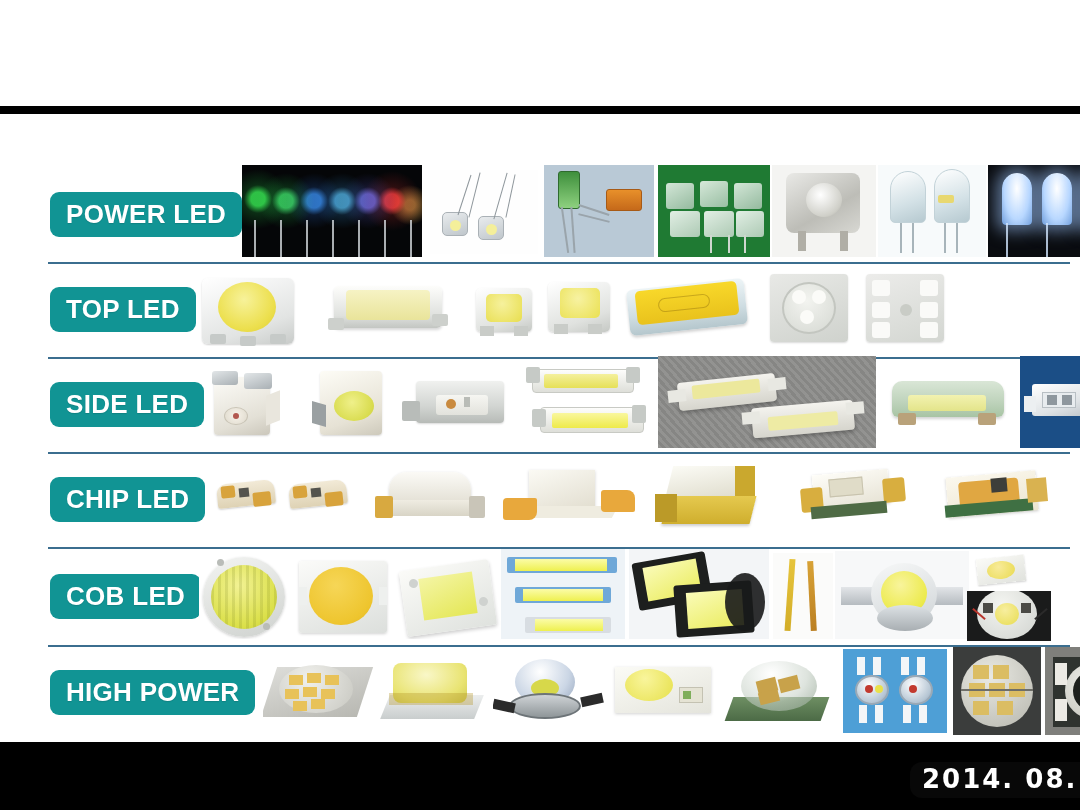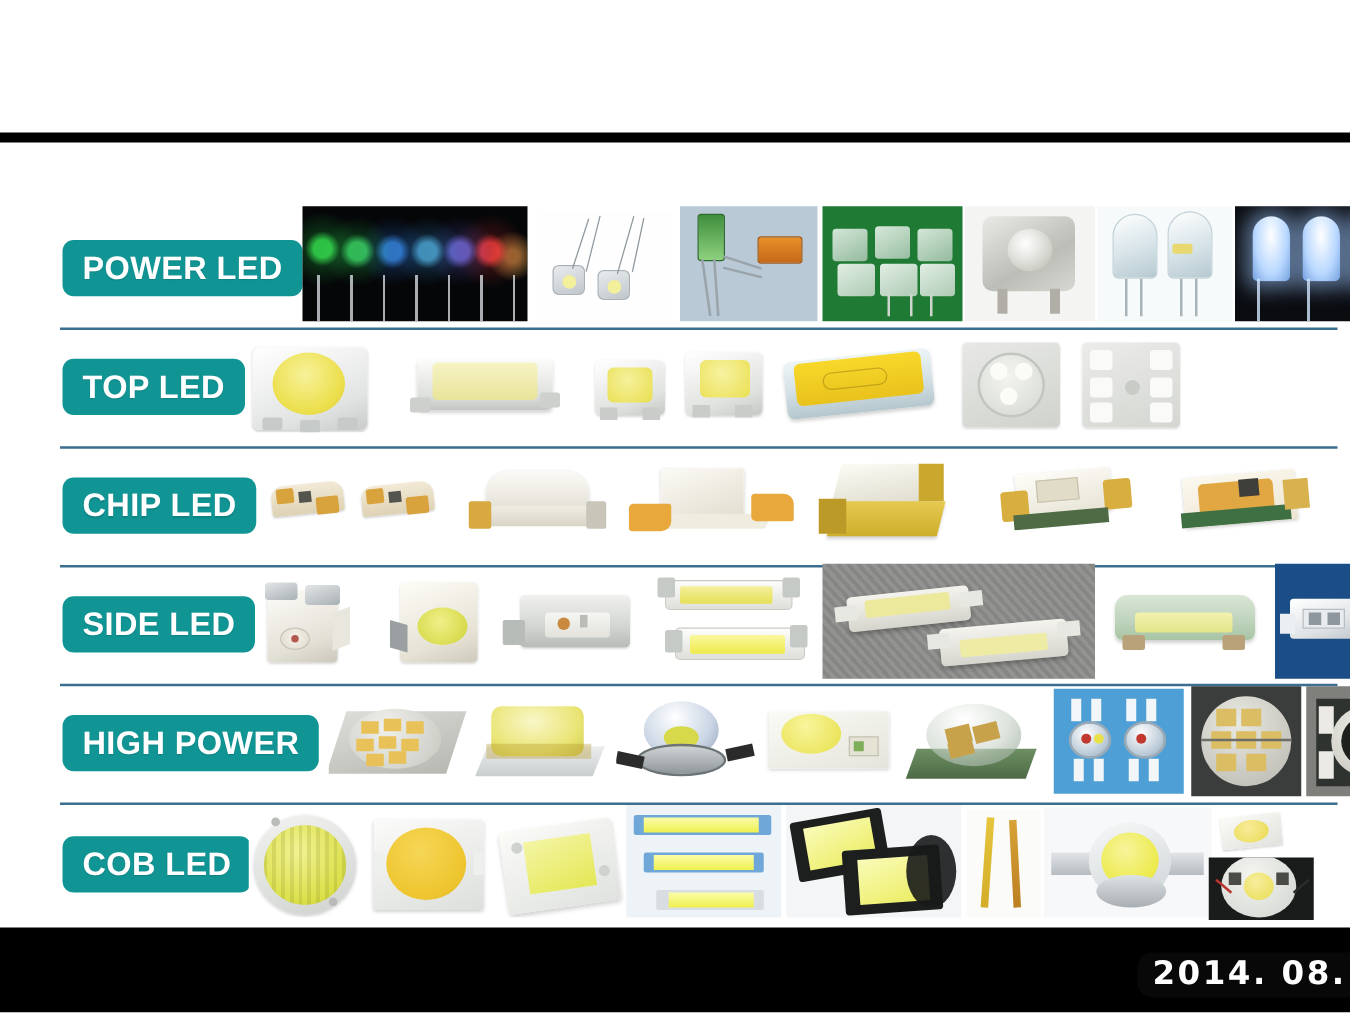--- a/index.html
+++ b/index.html
@@ -269,76 +269,20 @@
           <div class="el" style="left:10px;top:52px;width:18px;height:16px;border-radius:3px;background:#fafaf8;"></div>
           <div class="el" style="left:58px;top:52px;width:18px;height:16px;border-radius:3px;background:#fafaf8;"></div>
           <div class="el rd" style="left:38px;top:34px;width:12px;height:12px;background:#c9ccc6;"></div>
         </div>
 
       </div>
     </div>
 
     <div class="row" style="height:95px;">
       <div class="row-divider"></div>
-      <div class="badge">CHIP LED</div>
-      <div class="strip">
-
-        <div class="thumb" style="left:0px;top:14px;width:150px;height:64px;">
-          <div class="el" style="left:4px;top:16px;width:58px;height:24px;border-radius:10px 10px 3px 3px;background:linear-gradient(180deg,#f2ead7,#ded2b4);transform:rotate(-6deg);box-shadow:0 1px 2px rgba(0,0,0,.2);"></div>
-          <div class="el" style="left:8px;top:20px;width:14px;height:12px;background:#d8a33c;transform:rotate(-6deg);border-radius:2px;"></div>
-          <div class="el" style="left:40px;top:26px;width:18px;height:14px;background:#d8a33c;transform:rotate(-6deg);border-radius:2px;"></div>
-          <div class="el" style="left:26px;top:22px;width:10px;height:9px;background:#54544e;transform:rotate(-6deg);"></div>
-          <div class="el" style="left:76px;top:16px;width:58px;height:24px;border-radius:10px 10px 3px 3px;background:linear-gradient(180deg,#f2ead7,#ded2b4);transform:rotate(-6deg);box-shadow:0 1px 2px rgba(0,0,0,.2);"></div>
-          <div class="el" style="left:80px;top:20px;width:14px;height:12px;background:#d8a33c;transform:rotate(-6deg);border-radius:2px;"></div>
-          <div class="el" style="left:112px;top:26px;width:18px;height:14px;background:#d8a33c;transform:rotate(-6deg);border-radius:2px;"></div>
-          <div class="el" style="left:98px;top:22px;width:10px;height:9px;background:#54544e;transform:rotate(-6deg);"></div>
-        </div>
-
-        <div class="thumb" style="left:156px;top:10px;width:126px;height:70px;">
-          <div class="el" style="left:20px;top:10px;width:82px;height:30px;border-radius:18px 18px 2px 2px;background:linear-gradient(180deg,#fbfaf6,#e4e1d6);box-shadow:0 1px 3px rgba(0,0,0,.18);"></div>
-          <div class="el" style="left:16px;top:38px;width:90px;height:16px;background:linear-gradient(180deg,#efece2,#d8d4c6);"></div>
-          <div class="el" style="left:6px;top:34px;width:18px;height:22px;background:#d8a940;border-radius:2px;"></div>
-          <div class="el" style="left:100px;top:34px;width:16px;height:22px;background:#c9c5b8;border-radius:2px;"></div>
-        </div>
-
-        <div class="thumb" style="left:290px;top:8px;width:140px;height:74px;">
-          <div class="el" style="left:26px;top:10px;width:66px;height:38px;background:linear-gradient(160deg,#fbfaf4,#e2ded0);box-shadow:0 1px 3px rgba(0,0,0,.18);"></div>
-          <div class="el" style="left:26px;top:46px;width:86px;height:12px;background:#efece0;transform:skewX(-28deg);"></div>
-          <div class="el" style="left:0px;top:38px;width:34px;height:22px;background:#e8a83c;border-radius:4px 2px 8px 3px;"></div>
-          <div class="el" style="left:98px;top:30px;width:34px;height:22px;background:#e8a83c;border-radius:3px 8px 2px 4px;"></div>
-        </div>
-
-        <div class="thumb" style="left:436px;top:6px;width:140px;height:76px;">
-          <div class="el" style="left:20px;top:8px;width:72px;height:34px;background:linear-gradient(170deg,#fbfbf5,#dedbcb);transform:skewX(-14deg);"></div>
-          <div class="el" style="left:16px;top:38px;width:88px;height:28px;background:linear-gradient(180deg,#e5c94f,#cfae2d);transform:skewX(-14deg);box-shadow:0 2px 3px rgba(0,0,0,.2);"></div>
-          <div class="el" style="left:6px;top:36px;width:22px;height:28px;background:#bb9a28;"></div>
-          <div class="el" style="left:86px;top:8px;width:20px;height:30px;background:#caa82e;"></div>
-        </div>
-
-        <div class="thumb" style="left:582px;top:12px;width:130px;height:68px;">
-          <div class="el" style="left:18px;top:8px;width:76px;height:34px;background:linear-gradient(170deg,#fefdf8,#e6e2d4);transform:rotate(-5deg);box-shadow:0 1px 3px rgba(0,0,0,.18);"></div>
-          <div class="el" style="left:34px;top:14px;width:34px;height:18px;background:#e0dcc8;transform:rotate(-5deg);border:1px solid #c8c3ae;"></div>
-          <div class="el" style="left:6px;top:24px;width:22px;height:24px;background:#d8ae3f;transform:rotate(-5deg);border-radius:3px;"></div>
-          <div class="el" style="left:88px;top:14px;width:22px;height:24px;background:#d8ae3f;transform:rotate(-5deg);border-radius:3px;"></div>
-          <div class="el" style="left:16px;top:40px;width:76px;height:12px;background:#4f6b45;transform:rotate(-5deg);"></div>
-        </div>
-
-        <div class="thumb" style="left:718px;top:12px;width:136px;height:68px;">
-          <div class="el" style="left:16px;top:10px;width:90px;height:40px;background:linear-gradient(170deg,#fbf8ee,#ece5d0);transform:rotate(-5deg);box-shadow:0 1px 3px rgba(0,0,0,.2);"></div>
-          <div class="el" style="left:28px;top:16px;width:60px;height:26px;background:#e0a742;transform:rotate(-5deg);border-radius:4px;"></div>
-          <div class="el" style="left:60px;top:14px;width:16px;height:14px;background:#3e3e3a;transform:rotate(-5deg);"></div>
-          <div class="el" style="left:14px;top:38px;width:88px;height:12px;background:#3f7043;transform:rotate(-5deg);"></div>
-          <div class="el" style="left:96px;top:14px;width:20px;height:24px;background:#d9b250;transform:rotate(-5deg);"></div>
-        </div>
-
-      </div>
-    </div>
-
-    <div class="row" style="height:95px;">
-      <div class="row-divider"></div>
       <div class="badge">SIDE LED</div>
       <div class="strip">
 
         <div class="thumb" style="left:-8px;top:6px;width:94px;height:80px;">
           <div class="el" style="left:10px;top:14px;width:56px;height:58px;border-radius:4px;background:linear-gradient(160deg,#fdfcf8,#e3e0d6 70%,#cbc7bb);box-shadow:0 1px 2px rgba(0,0,0,.16);"></div>
           <div class="el rd" style="left:20px;top:44px;width:24px;height:18px;background:radial-gradient(circle at 50% 45%,#f7f3ea,#ded9cc);border:1px solid #c9c4b6;"></div>
           <div class="el rd" style="left:29px;top:50px;width:6px;height:6px;background:#b2584f;"></div>
           <div class="el" style="left:8px;top:8px;width:26px;height:14px;border-radius:3px;background:linear-gradient(160deg,#e2e6e8,#a9b0b4);"></div>
           <div class="el" style="left:40px;top:10px;width:28px;height:16px;border-radius:3px;background:linear-gradient(160deg,#e2e6e8,#a9b0b4);"></div>
           <div class="el" style="left:62px;top:30px;width:14px;height:30px;background:#e9e6dd;transform:skewY(-22deg);"></div>
@@ -388,20 +332,150 @@
           <div class="el" style="left:14px;top:42px;width:18px;height:12px;background:#b9a27a;border-radius:2px;"></div>
           <div class="el" style="left:94px;top:42px;width:18px;height:12px;background:#b9a27a;border-radius:2px;"></div>
         </div>
 
         <div class="thumb" style="left:808px;top:-1px;width:76px;height:92px;background:#1b4e86;">
           <div class="el" style="left:12px;top:28px;width:54px;height:32px;border-radius:3px;background:linear-gradient(160deg,#ffffff,#dfe3e6 65%,#c0c6cb);"></div>
           <div class="el" style="left:22px;top:36px;width:34px;height:16px;background:#e8ecef;border:1px solid #b8bfc4;"></div>
           <div class="el" style="left:27px;top:39px;width:10px;height:10px;background:#8e979e;"></div>
           <div class="el" style="left:42px;top:39px;width:10px;height:10px;background:#8e979e;"></div>
           <div class="el" style="left:4px;top:40px;width:12px;height:16px;background:#eceff1;"></div>
+        </div>
+
+      </div>
+    </div>
+
+    <div class="row" style="height:95px;">
+      <div class="row-divider"></div>
+      <div class="badge">CHIP LED</div>
+      <div class="strip">
+
+        <div class="thumb" style="left:0px;top:14px;width:150px;height:64px;">
+          <div class="el" style="left:4px;top:16px;width:58px;height:24px;border-radius:10px 10px 3px 3px;background:linear-gradient(180deg,#f2ead7,#ded2b4);transform:rotate(-6deg);box-shadow:0 1px 2px rgba(0,0,0,.2);"></div>
+          <div class="el" style="left:8px;top:20px;width:14px;height:12px;background:#d8a33c;transform:rotate(-6deg);border-radius:2px;"></div>
+          <div class="el" style="left:40px;top:26px;width:18px;height:14px;background:#d8a33c;transform:rotate(-6deg);border-radius:2px;"></div>
+          <div class="el" style="left:26px;top:22px;width:10px;height:9px;background:#54544e;transform:rotate(-6deg);"></div>
+          <div class="el" style="left:76px;top:16px;width:58px;height:24px;border-radius:10px 10px 3px 3px;background:linear-gradient(180deg,#f2ead7,#ded2b4);transform:rotate(-6deg);box-shadow:0 1px 2px rgba(0,0,0,.2);"></div>
+          <div class="el" style="left:80px;top:20px;width:14px;height:12px;background:#d8a33c;transform:rotate(-6deg);border-radius:2px;"></div>
+          <div class="el" style="left:112px;top:26px;width:18px;height:14px;background:#d8a33c;transform:rotate(-6deg);border-radius:2px;"></div>
+          <div class="el" style="left:98px;top:22px;width:10px;height:9px;background:#54544e;transform:rotate(-6deg);"></div>
+        </div>
+
+        <div class="thumb" style="left:156px;top:10px;width:126px;height:70px;">
+          <div class="el" style="left:20px;top:10px;width:82px;height:30px;border-radius:18px 18px 2px 2px;background:linear-gradient(180deg,#fbfaf6,#e4e1d6);box-shadow:0 1px 3px rgba(0,0,0,.18);"></div>
+          <div class="el" style="left:16px;top:38px;width:90px;height:16px;background:linear-gradient(180deg,#efece2,#d8d4c6);"></div>
+          <div class="el" style="left:6px;top:34px;width:18px;height:22px;background:#d8a940;border-radius:2px;"></div>
+          <div class="el" style="left:100px;top:34px;width:16px;height:22px;background:#c9c5b8;border-radius:2px;"></div>
+        </div>
+
+        <div class="thumb" style="left:290px;top:8px;width:140px;height:74px;">
+          <div class="el" style="left:26px;top:10px;width:66px;height:38px;background:linear-gradient(160deg,#fbfaf4,#e2ded0);box-shadow:0 1px 3px rgba(0,0,0,.18);"></div>
+          <div class="el" style="left:26px;top:46px;width:86px;height:12px;background:#efece0;transform:skewX(-28deg);"></div>
+          <div class="el" style="left:0px;top:38px;width:34px;height:22px;background:#e8a83c;border-radius:4px 2px 8px 3px;"></div>
+          <div class="el" style="left:98px;top:30px;width:34px;height:22px;background:#e8a83c;border-radius:3px 8px 2px 4px;"></div>
+        </div>
+
+        <div class="thumb" style="left:436px;top:6px;width:140px;height:76px;">
+          <div class="el" style="left:20px;top:8px;width:72px;height:34px;background:linear-gradient(170deg,#fbfbf5,#dedbcb);transform:skewX(-14deg);"></div>
+          <div class="el" style="left:16px;top:38px;width:88px;height:28px;background:linear-gradient(180deg,#e5c94f,#cfae2d);transform:skewX(-14deg);box-shadow:0 2px 3px rgba(0,0,0,.2);"></div>
+          <div class="el" style="left:6px;top:36px;width:22px;height:28px;background:#bb9a28;"></div>
+          <div class="el" style="left:86px;top:8px;width:20px;height:30px;background:#caa82e;"></div>
+        </div>
+
+        <div class="thumb" style="left:582px;top:12px;width:130px;height:68px;">
+          <div class="el" style="left:18px;top:8px;width:76px;height:34px;background:linear-gradient(170deg,#fefdf8,#e6e2d4);transform:rotate(-5deg);box-shadow:0 1px 3px rgba(0,0,0,.18);"></div>
+          <div class="el" style="left:34px;top:14px;width:34px;height:18px;background:#e0dcc8;transform:rotate(-5deg);border:1px solid #c8c3ae;"></div>
+          <div class="el" style="left:6px;top:24px;width:22px;height:24px;background:#d8ae3f;transform:rotate(-5deg);border-radius:3px;"></div>
+          <div class="el" style="left:88px;top:14px;width:22px;height:24px;background:#d8ae3f;transform:rotate(-5deg);border-radius:3px;"></div>
+          <div class="el" style="left:16px;top:40px;width:76px;height:12px;background:#4f6b45;transform:rotate(-5deg);"></div>
+        </div>
+
+        <div class="thumb" style="left:718px;top:12px;width:136px;height:68px;">
+          <div class="el" style="left:16px;top:10px;width:90px;height:40px;background:linear-gradient(170deg,#fbf8ee,#ece5d0);transform:rotate(-5deg);box-shadow:0 1px 3px rgba(0,0,0,.2);"></div>
+          <div class="el" style="left:28px;top:16px;width:60px;height:26px;background:#e0a742;transform:rotate(-5deg);border-radius:4px;"></div>
+          <div class="el" style="left:60px;top:14px;width:16px;height:14px;background:#3e3e3a;transform:rotate(-5deg);"></div>
+          <div class="el" style="left:14px;top:38px;width:88px;height:12px;background:#3f7043;transform:rotate(-5deg);"></div>
+          <div class="el" style="left:96px;top:14px;width:20px;height:24px;background:#d9b250;transform:rotate(-5deg);"></div>
+        </div>
+
+      </div>
+    </div>
+
+    <div class="row" style="height:98px;">
+      <div class="row-divider"></div>
+      <div class="badge">COB LED</div>
+      <div class="strip">
+
+        <div class="thumb" style="left:-10px;top:6px;width:92px;height:86px;">
+          <div class="el rd" style="left:4px;top:4px;width:82px;height:80px;background:linear-gradient(160deg,#f3f4f2,#cfd2cf);box-shadow:0 1px 3px rgba(0,0,0,.2);"></div>
+          <div class="el rd" style="left:12px;top:12px;width:66px;height:64px;background:radial-gradient(circle at 42% 32%,#f2f293,#dbe04a 70%,#c6cc38);"></div>
+          <div class="el rd" style="left:12px;top:12px;width:66px;height:64px;background:
+              repeating-linear-gradient(90deg, rgba(120,130,30,.18) 0 3px, transparent 3px 7px);"></div>
+          <div class="el rd" style="left:18px;top:6px;width:7px;height:7px;background:#b9bcb8;"></div>
+          <div class="el rd" style="left:64px;top:70px;width:7px;height:7px;background:#b9bcb8;"></div>
+        </div>
+
+        <div class="thumb" style="left:86px;top:10px;width:96px;height:80px;">
+          <div class="el" style="left:4px;top:4px;width:88px;height:72px;background:linear-gradient(160deg,#fbfbf9,#dcdfdc);box-shadow:0 1px 3px rgba(0,0,0,.18);border-radius:3px;"></div>
+          <div class="el rd" style="left:14px;top:10px;width:64px;height:58px;background:radial-gradient(circle at 42% 32%,#f6d657,#eec52e 70%,#dfb321);"></div>
+          <div class="el" style="left:4px;top:30px;width:8px;height:18px;background:#eef0ee;"></div>
+          <div class="el" style="left:84px;top:30px;width:8px;height:18px;background:#eef0ee;"></div>
+        </div>
+
+        <div class="thumb" style="left:186px;top:6px;width:106px;height:86px;">
+          <div class="el" style="left:8px;top:12px;width:90px;height:66px;background:linear-gradient(160deg,#fbfbf8,#dfe2de);transform:rotate(-8deg);box-shadow:0 2px 4px rgba(0,0,0,.2);border-radius:3px;"></div>
+          <div class="el" style="left:26px;top:22px;width:54px;height:42px;background:linear-gradient(160deg,#f4f5a4,#e4e755);transform:rotate(-8deg);"></div>
+          <div class="el rd" style="left:14px;top:26px;width:9px;height:9px;background:#cfd2cf;transform:rotate(-8deg);"></div>
+          <div class="el rd" style="left:84px;top:44px;width:9px;height:9px;background:#cfd2cf;transform:rotate(-8deg);"></div>
+        </div>
+
+        <div class="thumb" style="left:292px;top:2px;width:124px;height:90px;background:#eef3f7;">
+          <div class="el" style="left:6px;top:8px;width:110px;height:16px;background:#6fa8d8;border-radius:2px;"></div>
+          <div class="el" style="left:14px;top:10px;width:92px;height:12px;background:linear-gradient(180deg,#fbfca8,#eef04f);"></div>
+          <div class="el" style="left:14px;top:38px;width:96px;height:16px;background:#6fa8d8;border-radius:2px;"></div>
+          <div class="el" style="left:22px;top:40px;width:80px;height:12px;background:linear-gradient(180deg,#fbfca8,#eef04f);"></div>
+          <div class="el" style="left:24px;top:68px;width:86px;height:16px;background:#d8dde2;border-radius:2px;"></div>
+          <div class="el" style="left:34px;top:70px;width:68px;height:12px;background:linear-gradient(180deg,#fbfca8,#eef04f);"></div>
+        </div>
+
+        <div class="thumb" style="left:420px;top:2px;width:140px;height:90px;background:#f3f5f7;">
+          <div class="el" style="left:6px;top:8px;width:74px;height:48px;background:#1d1f1e;transform:rotate(-10deg);border-radius:3px;"></div>
+          <div class="el" style="left:16px;top:14px;width:54px;height:34px;background:linear-gradient(160deg,#fafbb8,#eaec5e);transform:rotate(-10deg);"></div>
+          <div class="el" style="left:46px;top:34px;width:78px;height:52px;background:#1d1f1e;transform:rotate(-4deg);border-radius:3px;"></div>
+          <div class="el" style="left:58px;top:42px;width:56px;height:36px;background:linear-gradient(160deg,#fafbb8,#eaec5e);transform:rotate(-4deg);"></div>
+          <div class="el rd" style="left:96px;top:24px;width:40px;height:58px;background:#18191a;opacity:.9;"></div>
+        </div>
+
+        <div class="thumb" style="left:564px;top:6px;width:60px;height:86px;background:#fbfbfa;">
+          <div class="el" style="left:14px;top:6px;width:6px;height:72px;background:linear-gradient(180deg,#e6c43c,#d3ad28);transform:rotate(4deg);"></div>
+          <div class="el" style="left:36px;top:8px;width:6px;height:70px;background:linear-gradient(180deg,#d8a236,#bb7f22);transform:rotate(-3deg);"></div>
+        </div>
+
+        <div class="thumb" style="left:626px;top:4px;width:134px;height:88px;background:#f7f8f9;">
+          <div class="el" style="left:6px;top:36px;width:122px;height:18px;background:linear-gradient(180deg,#e2e5e8,#b5bbc0);"></div>
+          <div class="el rd" style="left:36px;top:12px;width:66px;height:62px;background:linear-gradient(160deg,#f7f8f8,#cfd4d7);"></div>
+          <div class="el rd" style="left:46px;top:20px;width:46px;height:44px;background:radial-gradient(circle at 42% 32%,#f8f49c,#ecea4c 70%,#d9d63c);"></div>
+          <div class="el rd" style="left:42px;top:54px;width:56px;height:26px;background:linear-gradient(180deg,#dde2e5,#a8aeb2);"></div>
+        </div>
+
+        <div class="thumb" style="left:762px;top:6px;width:60px;height:34px;">
+          <div class="el" style="left:6px;top:4px;width:48px;height:26px;background:linear-gradient(160deg,#fbfbf7,#e0e2dd);transform:rotate(-6deg);box-shadow:0 1px 2px rgba(0,0,0,.18);"></div>
+          <div class="el rd" style="left:16px;top:8px;width:28px;height:18px;background:radial-gradient(circle at 42% 32%,#f8eb9a,#e9da4f);transform:rotate(-6deg);"></div>
+        </div>
+
+        <div class="thumb" style="left:758px;top:44px;width:84px;height:50px;background:#1a1b1b;">
+          <div class="el rd" style="left:10px;top:-2px;width:60px;height:50px;background:radial-gradient(circle at 42% 32%,#f4f5f1,#d0d3cf);"></div>
+          <div class="el rd" style="left:28px;top:12px;width:24px;height:22px;background:radial-gradient(circle at 42% 32%,#f7ee9f,#e8dc50);"></div>
+          <div class="el" style="left:16px;top:12px;width:10px;height:10px;background:#4b4b46;"></div>
+          <div class="el" style="left:54px;top:12px;width:10px;height:10px;background:#4b4b46;"></div>
+          <div class="el" style="left:4px;top:22px;width:16px;height:2px;background:#b8352c;transform:rotate(40deg);"></div>
+          <div class="el" style="left:66px;top:22px;width:16px;height:2px;background:#2b2b2b;transform:rotate(-40deg);"></div>
         </div>
 
       </div>
     </div>
 
     <div class="row" style="height:95px;">
       <div class="row-divider"></div>
       <div class="badge">HIGH POWER</div>
       <div class="strip">
 
@@ -482,92 +556,18 @@
 
           <div class="el" style="left:10px;top:16px;width:12px;height:22px;background:#eceae4;"></div>
 
           <div class="el" style="left:10px;top:52px;width:12px;height:22px;background:#eceae4;"></div>
 
         </div>
 
       </div>
     </div>
 
-    <div class="row" style="height:98px;">
-      <div class="row-divider"></div>
-      <div class="badge">COB LED</div>
-      <div class="strip">
-
-        <div class="thumb" style="left:-10px;top:6px;width:92px;height:86px;">
-          <div class="el rd" style="left:4px;top:4px;width:82px;height:80px;background:linear-gradient(160deg,#f3f4f2,#cfd2cf);box-shadow:0 1px 3px rgba(0,0,0,.2);"></div>
-          <div class="el rd" style="left:12px;top:12px;width:66px;height:64px;background:radial-gradient(circle at 42% 32%,#f2f293,#dbe04a 70%,#c6cc38);"></div>
-          <div class="el rd" style="left:12px;top:12px;width:66px;height:64px;background:
-              repeating-linear-gradient(90deg, rgba(120,130,30,.18) 0 3px, transparent 3px 7px);"></div>
-          <div class="el rd" style="left:18px;top:6px;width:7px;height:7px;background:#b9bcb8;"></div>
-          <div class="el rd" style="left:64px;top:70px;width:7px;height:7px;background:#b9bcb8;"></div>
-        </div>
-
-        <div class="thumb" style="left:86px;top:10px;width:96px;height:80px;">
-          <div class="el" style="left:4px;top:4px;width:88px;height:72px;background:linear-gradient(160deg,#fbfbf9,#dcdfdc);box-shadow:0 1px 3px rgba(0,0,0,.18);border-radius:3px;"></div>
-          <div class="el rd" style="left:14px;top:10px;width:64px;height:58px;background:radial-gradient(circle at 42% 32%,#f6d657,#eec52e 70%,#dfb321);"></div>
-          <div class="el" style="left:4px;top:30px;width:8px;height:18px;background:#eef0ee;"></div>
-          <div class="el" style="left:84px;top:30px;width:8px;height:18px;background:#eef0ee;"></div>
-        </div>
-
-        <div class="thumb" style="left:186px;top:6px;width:106px;height:86px;">
-          <div class="el" style="left:8px;top:12px;width:90px;height:66px;background:linear-gradient(160deg,#fbfbf8,#dfe2de);transform:rotate(-8deg);box-shadow:0 2px 4px rgba(0,0,0,.2);border-radius:3px;"></div>
-          <div class="el" style="left:26px;top:22px;width:54px;height:42px;background:linear-gradient(160deg,#f4f5a4,#e4e755);transform:rotate(-8deg);"></div>
-          <div class="el rd" style="left:14px;top:26px;width:9px;height:9px;background:#cfd2cf;transform:rotate(-8deg);"></div>
-          <div class="el rd" style="left:84px;top:44px;width:9px;height:9px;background:#cfd2cf;transform:rotate(-8deg);"></div>
-        </div>
-
-        <div class="thumb" style="left:292px;top:2px;width:124px;height:90px;background:#eef3f7;">
-          <div class="el" style="left:6px;top:8px;width:110px;height:16px;background:#6fa8d8;border-radius:2px;"></div>
-          <div class="el" style="left:14px;top:10px;width:92px;height:12px;background:linear-gradient(180deg,#fbfca8,#eef04f);"></div>
-          <div class="el" style="left:14px;top:38px;width:96px;height:16px;background:#6fa8d8;border-radius:2px;"></div>
-          <div class="el" style="left:22px;top:40px;width:80px;height:12px;background:linear-gradient(180deg,#fbfca8,#eef04f);"></div>
-          <div class="el" style="left:24px;top:68px;width:86px;height:16px;background:#d8dde2;border-radius:2px;"></div>
-          <div class="el" style="left:34px;top:70px;width:68px;height:12px;background:linear-gradient(180deg,#fbfca8,#eef04f);"></div>
-        </div>
-
-        <div class="thumb" style="left:420px;top:2px;width:140px;height:90px;background:#f3f5f7;">
-          <div class="el" style="left:6px;top:8px;width:74px;height:48px;background:#1d1f1e;transform:rotate(-10deg);border-radius:3px;"></div>
-          <div class="el" style="left:16px;top:14px;width:54px;height:34px;background:linear-gradient(160deg,#fafbb8,#eaec5e);transform:rotate(-10deg);"></div>
-          <div class="el" style="left:46px;top:34px;width:78px;height:52px;background:#1d1f1e;transform:rotate(-4deg);border-radius:3px;"></div>
-          <div class="el" style="left:58px;top:42px;width:56px;height:36px;background:linear-gradient(160deg,#fafbb8,#eaec5e);transform:rotate(-4deg);"></div>
-          <div class="el rd" style="left:96px;top:24px;width:40px;height:58px;background:#18191a;opacity:.9;"></div>
-        </div>
-
-        <div class="thumb" style="left:564px;top:6px;width:60px;height:86px;background:#fbfbfa;">
-          <div class="el" style="left:14px;top:6px;width:6px;height:72px;background:linear-gradient(180deg,#e6c43c,#d3ad28);transform:rotate(4deg);"></div>
-          <div class="el" style="left:36px;top:8px;width:6px;height:70px;background:linear-gradient(180deg,#d8a236,#bb7f22);transform:rotate(-3deg);"></div>
-        </div>
-
-        <div class="thumb" style="left:626px;top:4px;width:134px;height:88px;background:#f7f8f9;">
-          <div class="el" style="left:6px;top:36px;width:122px;height:18px;background:linear-gradient(180deg,#e2e5e8,#b5bbc0);"></div>
-          <div class="el rd" style="left:36px;top:12px;width:66px;height:62px;background:linear-gradient(160deg,#f7f8f8,#cfd4d7);"></div>
-          <div class="el rd" style="left:46px;top:20px;width:46px;height:44px;background:radial-gradient(circle at 42% 32%,#f8f49c,#ecea4c 70%,#d9d63c);"></div>
-          <div class="el rd" style="left:42px;top:54px;width:56px;height:26px;background:linear-gradient(180deg,#dde2e5,#a8aeb2);"></div>
-        </div>
-
-        <div class="thumb" style="left:762px;top:6px;width:60px;height:34px;">
-          <div class="el" style="left:6px;top:4px;width:48px;height:26px;background:linear-gradient(160deg,#fbfbf7,#e0e2dd);transform:rotate(-6deg);box-shadow:0 1px 2px rgba(0,0,0,.18);"></div>
-          <div class="el rd" style="left:16px;top:8px;width:28px;height:18px;background:radial-gradient(circle at 42% 32%,#f8eb9a,#e9da4f);transform:rotate(-6deg);"></div>
-        </div>
-
-        <div class="thumb" style="left:758px;top:44px;width:84px;height:50px;background:#1a1b1b;">
-          <div class="el rd" style="left:10px;top:-2px;width:60px;height:50px;background:radial-gradient(circle at 42% 32%,#f4f5f1,#d0d3cf);"></div>
-          <div class="el rd" style="left:28px;top:12px;width:24px;height:22px;background:radial-gradient(circle at 42% 32%,#f7ee9f,#e8dc50);"></div>
-          <div class="el" style="left:16px;top:12px;width:10px;height:10px;background:#4b4b46;"></div>
-          <div class="el" style="left:54px;top:12px;width:10px;height:10px;background:#4b4b46;"></div>
-          <div class="el" style="left:4px;top:22px;width:16px;height:2px;background:#b8352c;transform:rotate(40deg);"></div>
-          <div class="el" style="left:66px;top:22px;width:16px;height:2px;background:#2b2b2b;transform:rotate(-40deg);"></div>
-        </div>
-
-      </div>
-    </div>
-
   </div>
 
   <div class="footer-band"></div>
   <div class="datestamp">2014. 08. 15</div>
 
 </div>
 
 </body></html>

